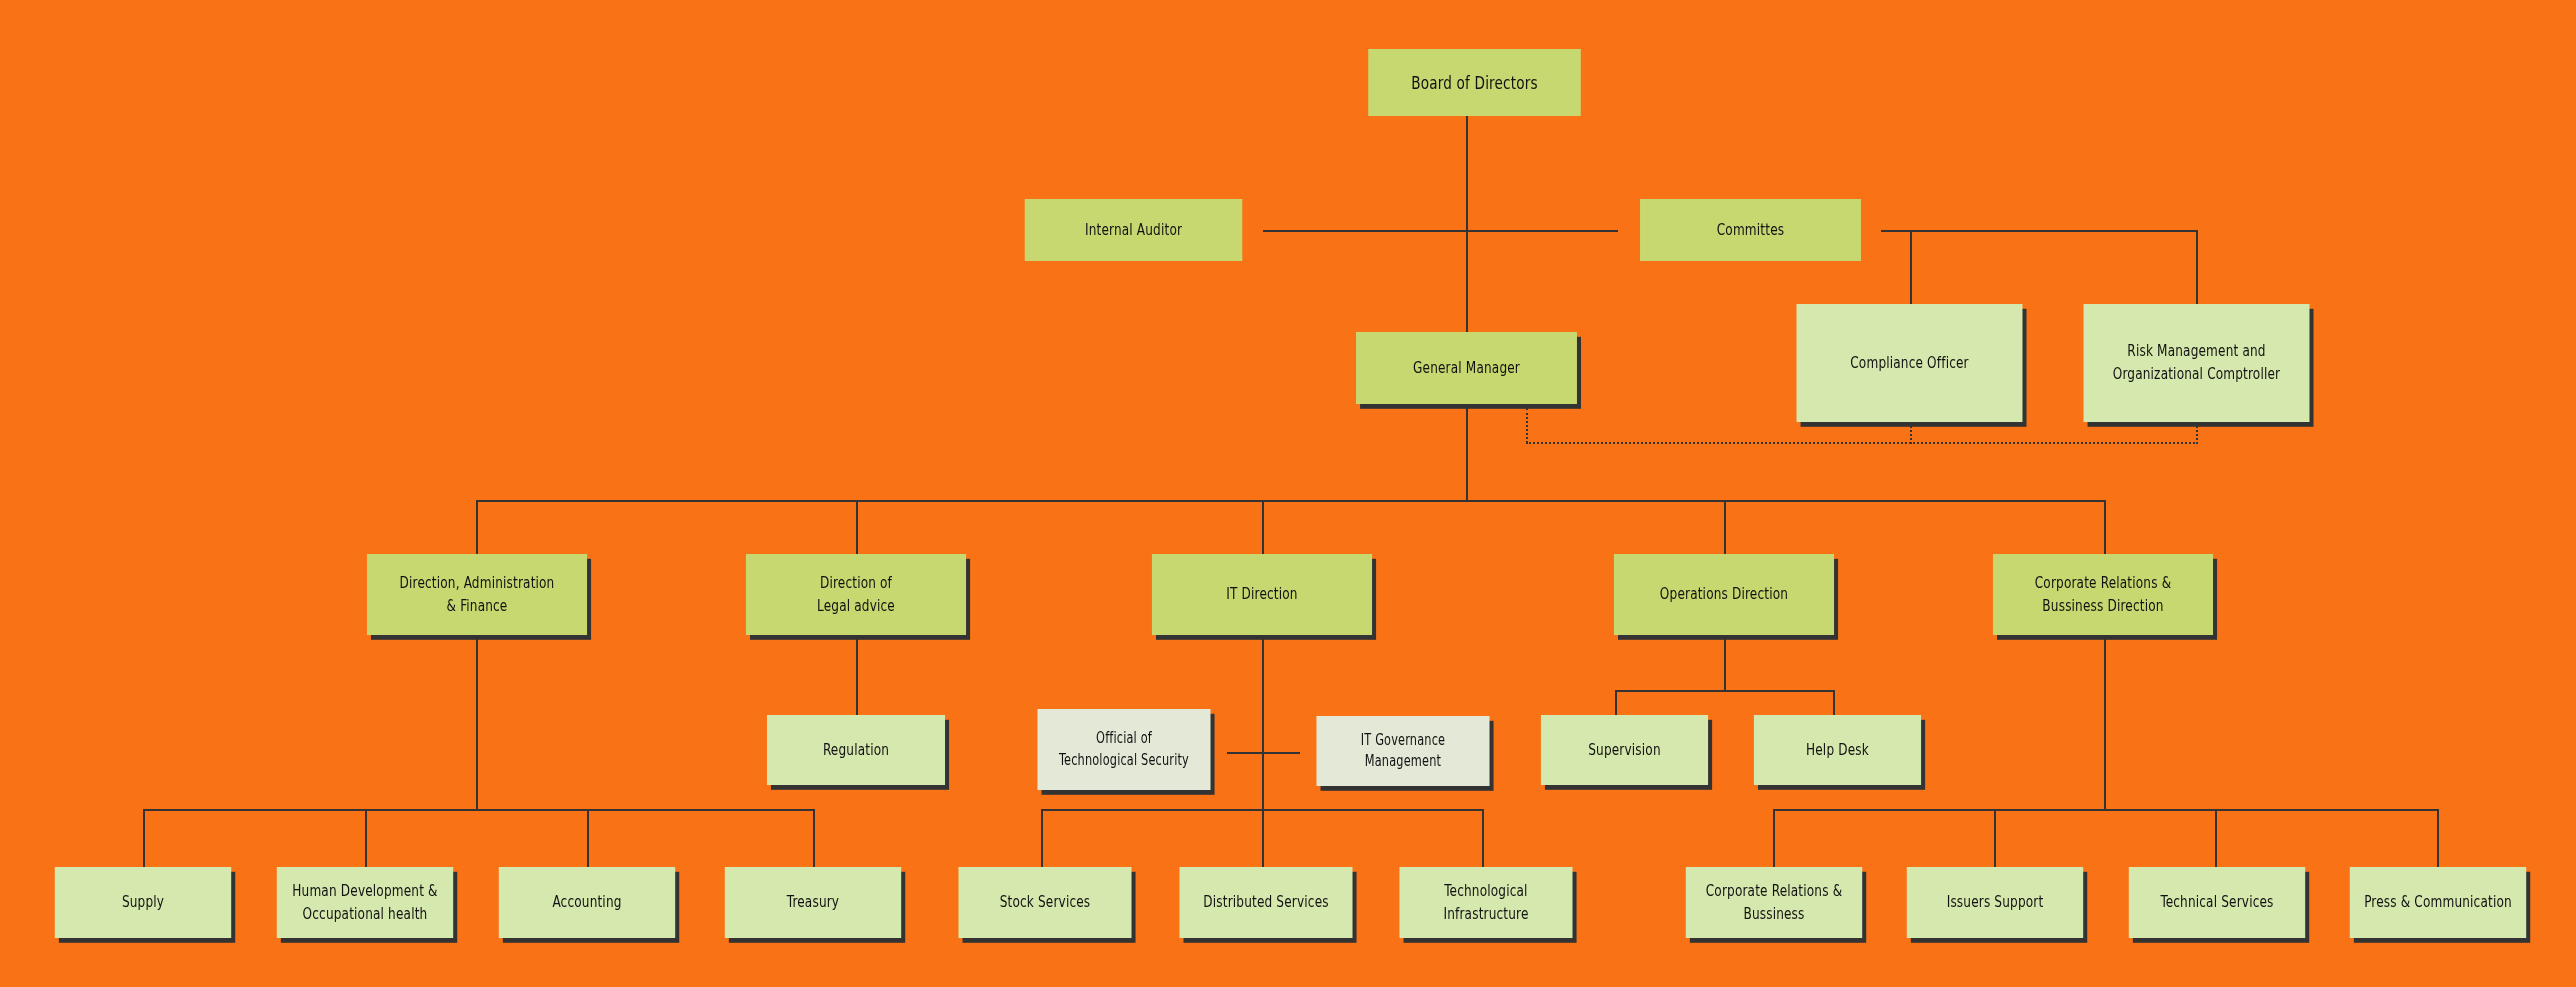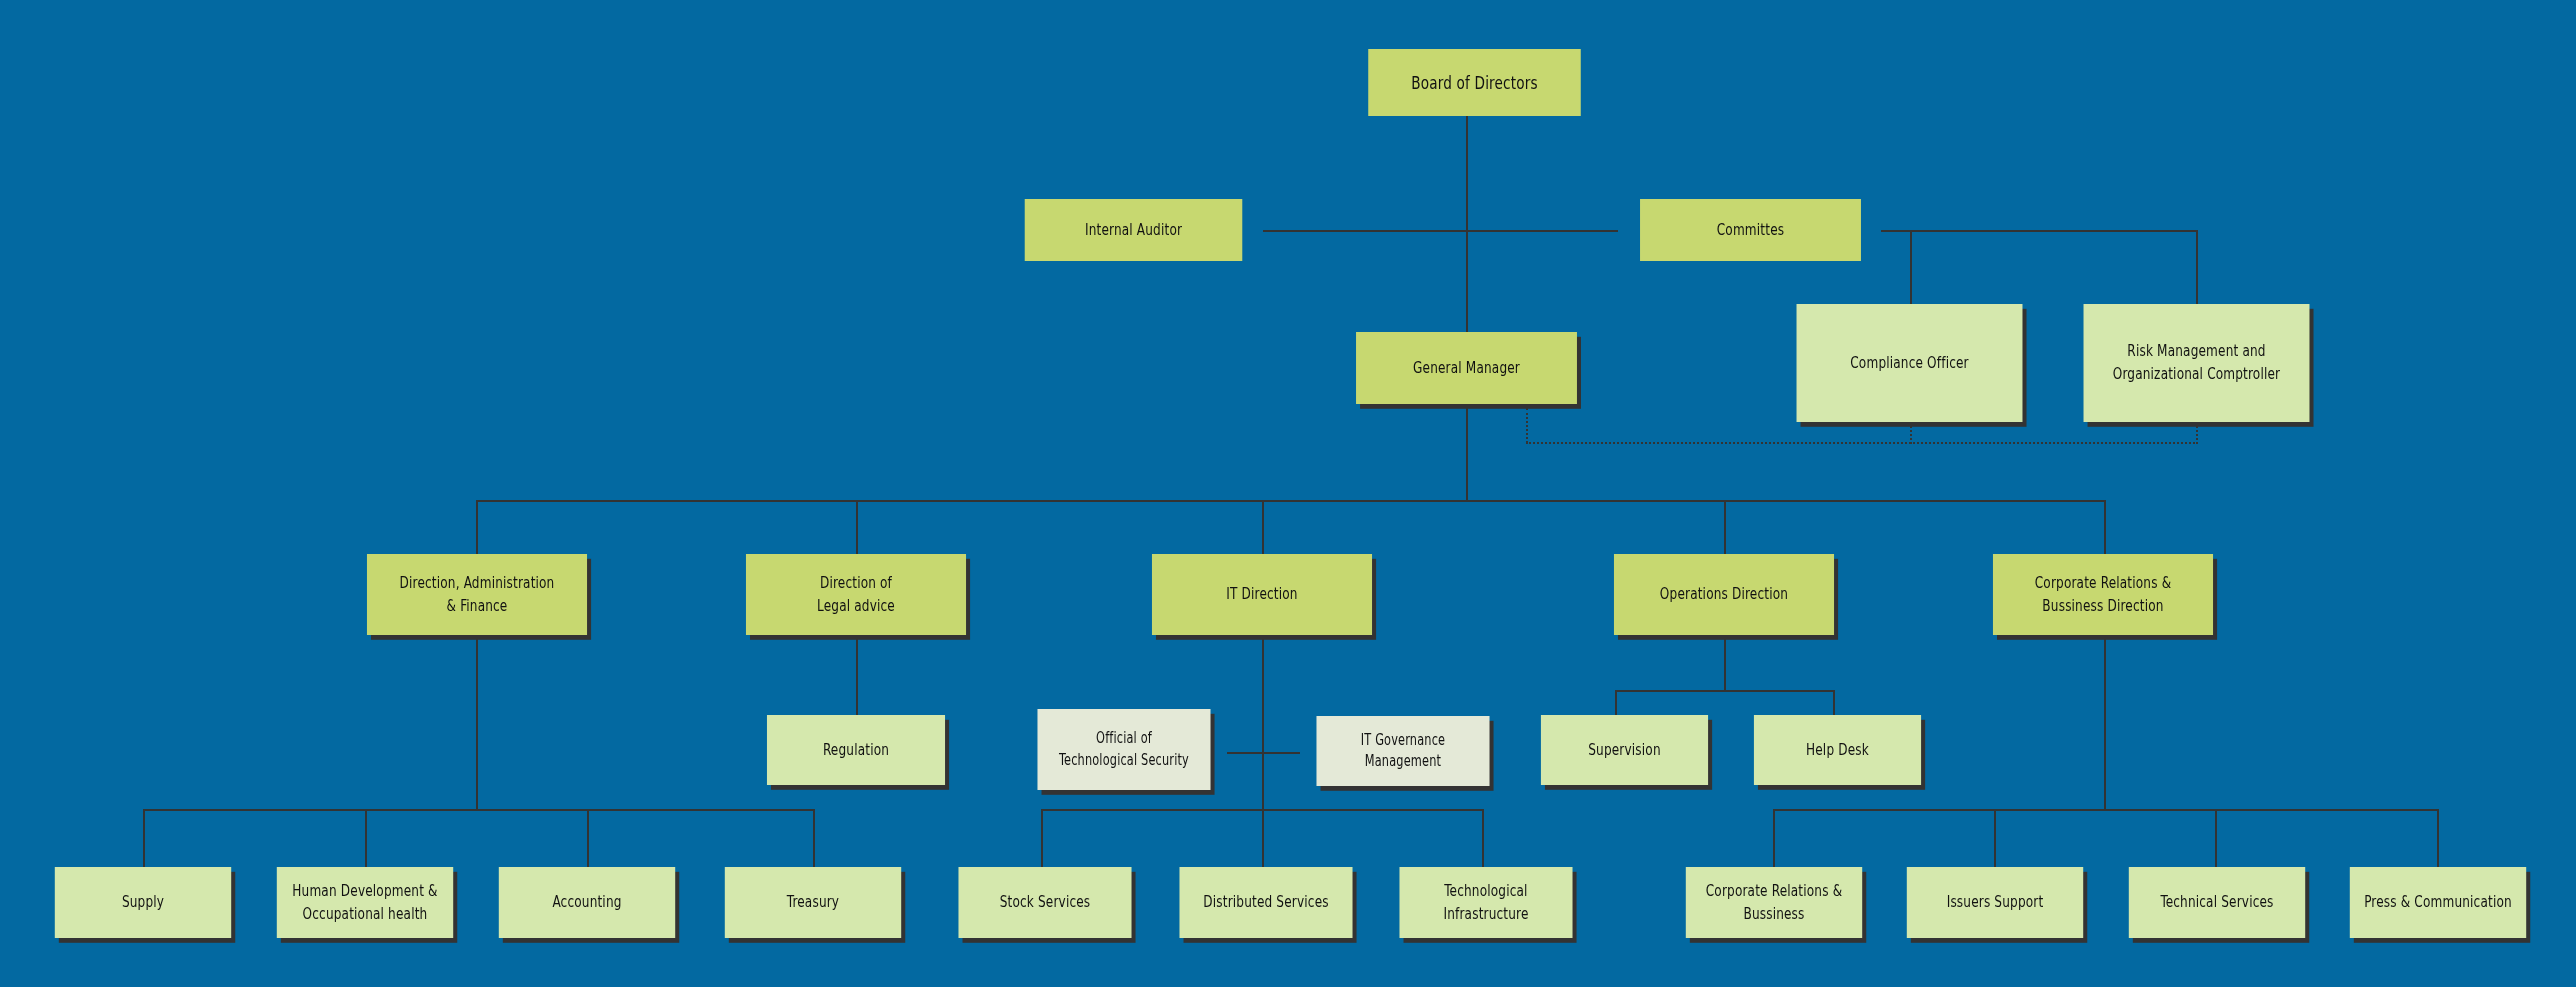--- a/index.html
+++ b/index.html
@@ -8,21 +8,21 @@
     padding: 0;
     background: #ffffff;
   }
   body {
     font-family: "DejaVu Sans Condensed", "Liberation Sans Narrow", "Liberation Sans", sans-serif;
   }
   #chart-root {
     position: relative;
     width: 2576px;
     height: 987px;
-    background: #0369a1;
+    background: #f97316;
     overflow: hidden;
   }
   
   .node {
     position: absolute;
     box-sizing: border-box;
     display: flex;
     align-items: center;
     justify-content: center;
     text-align: center;

